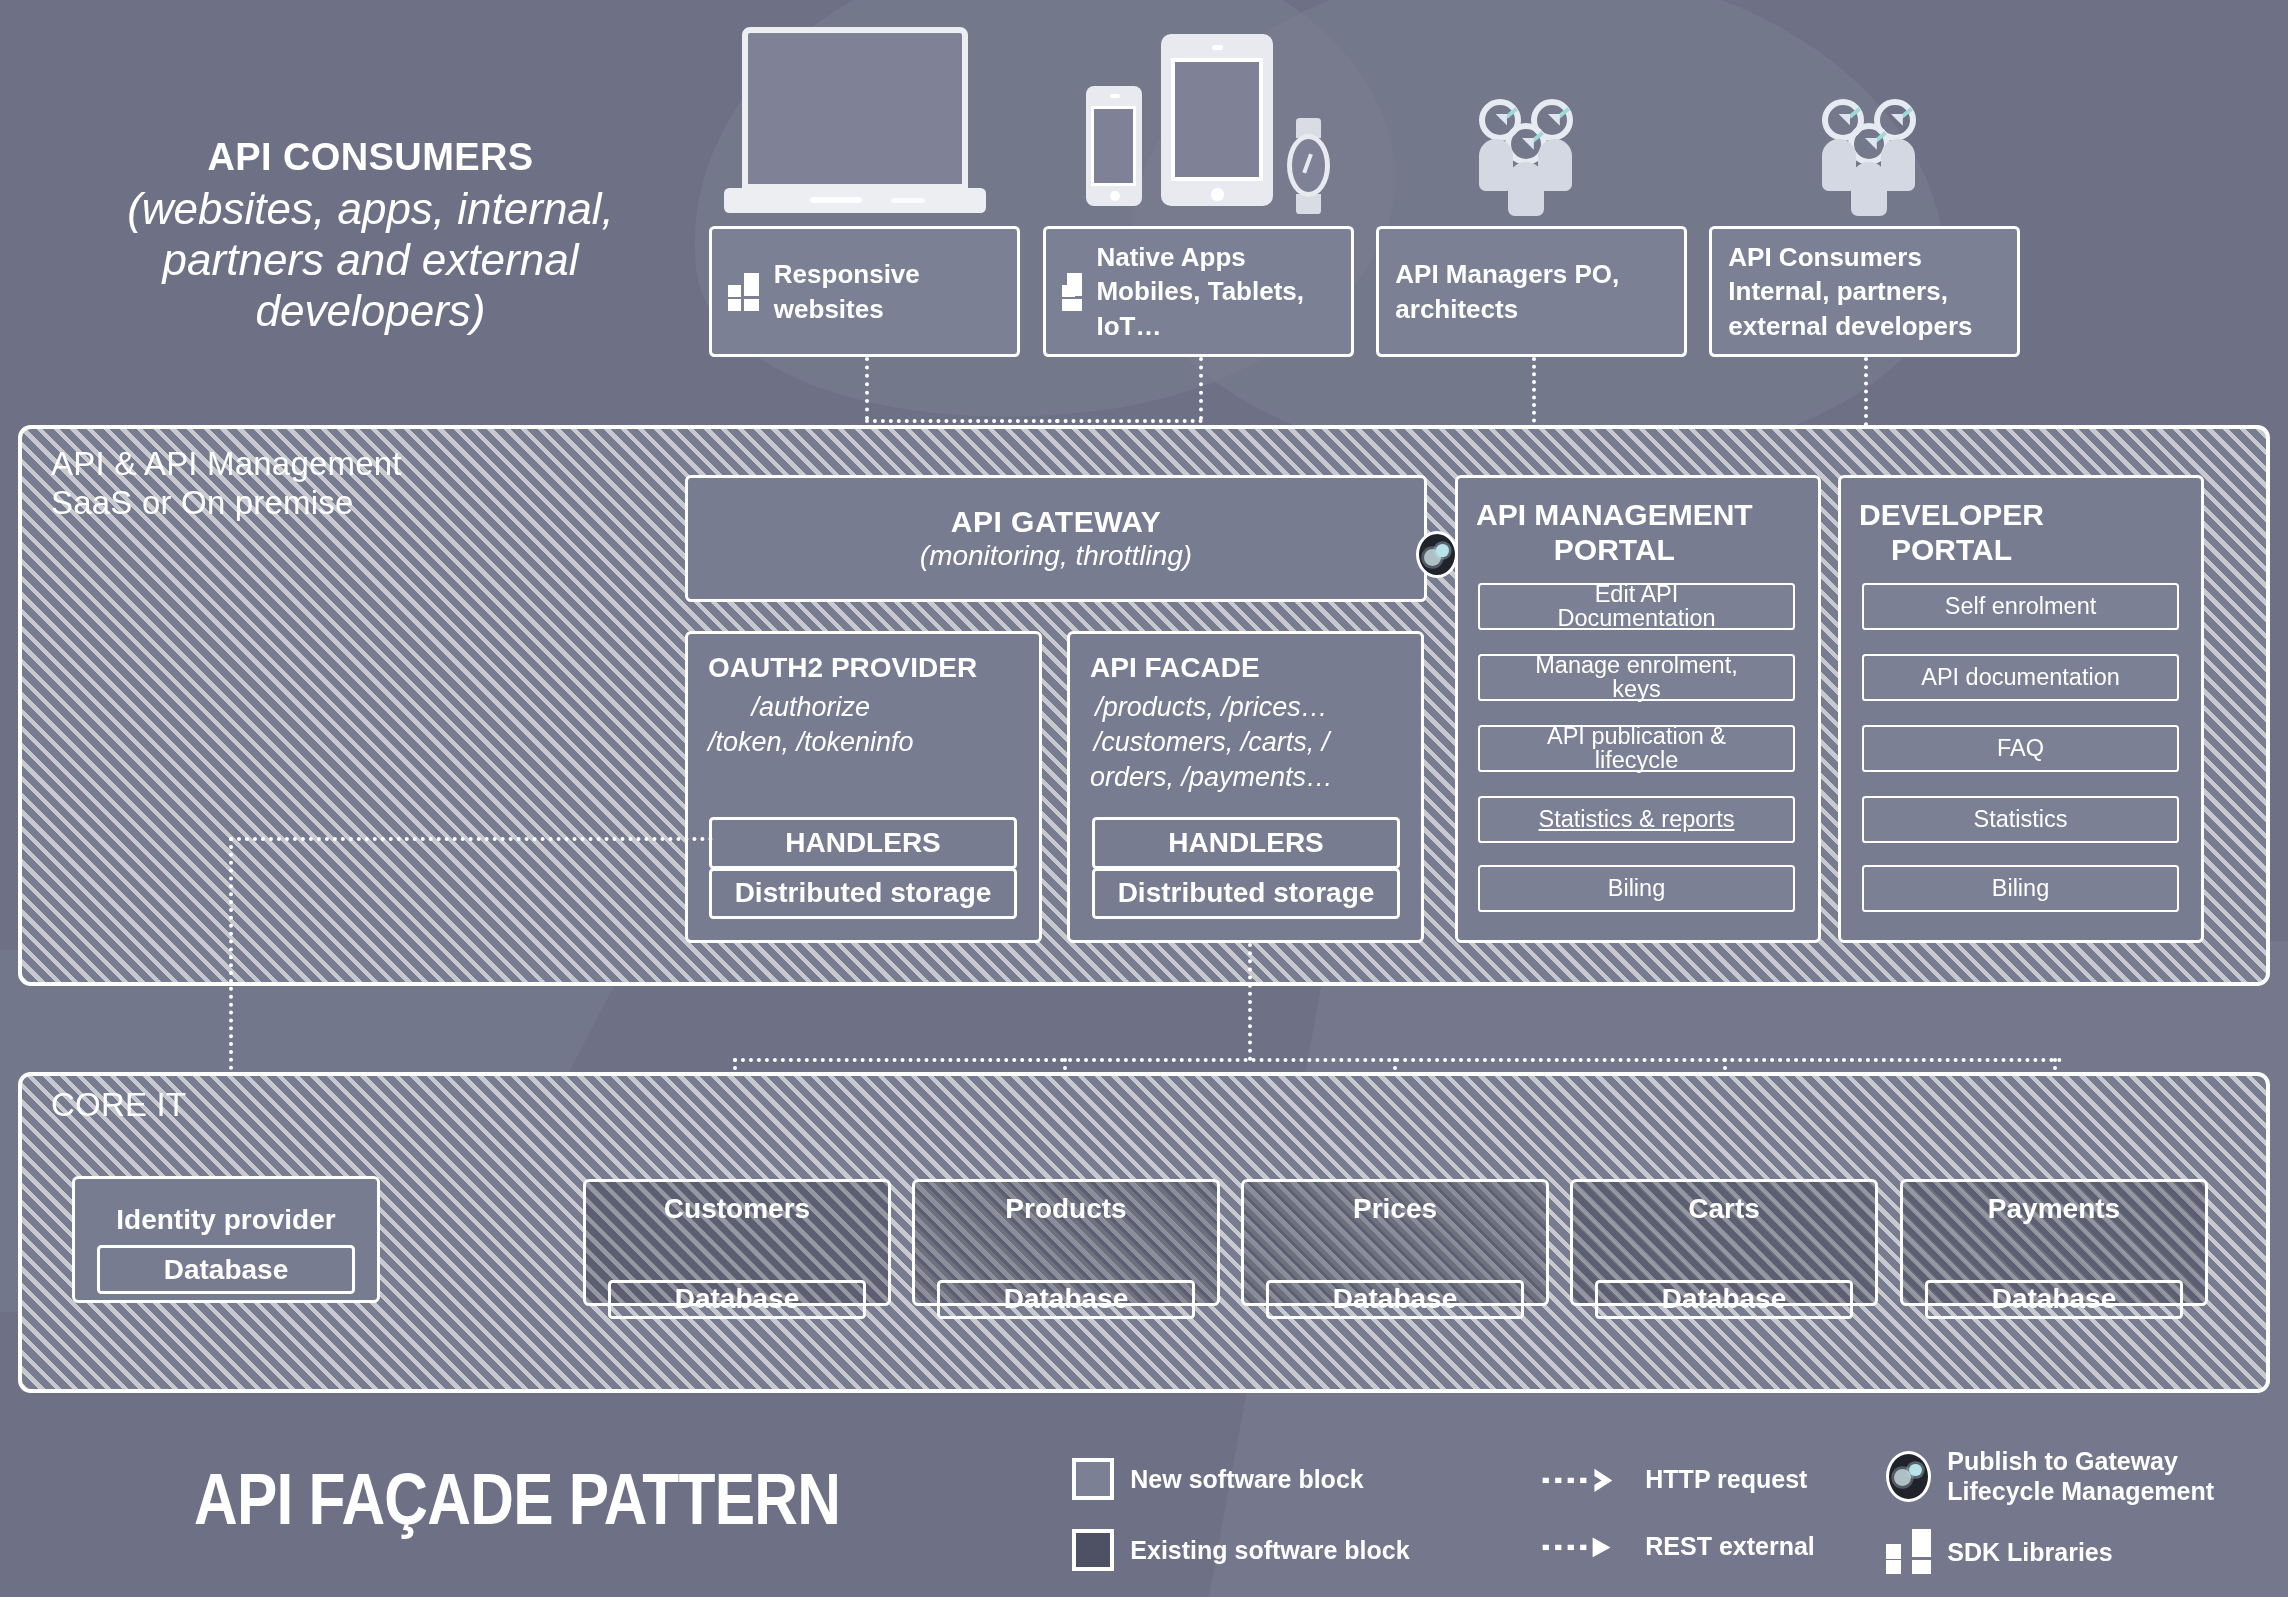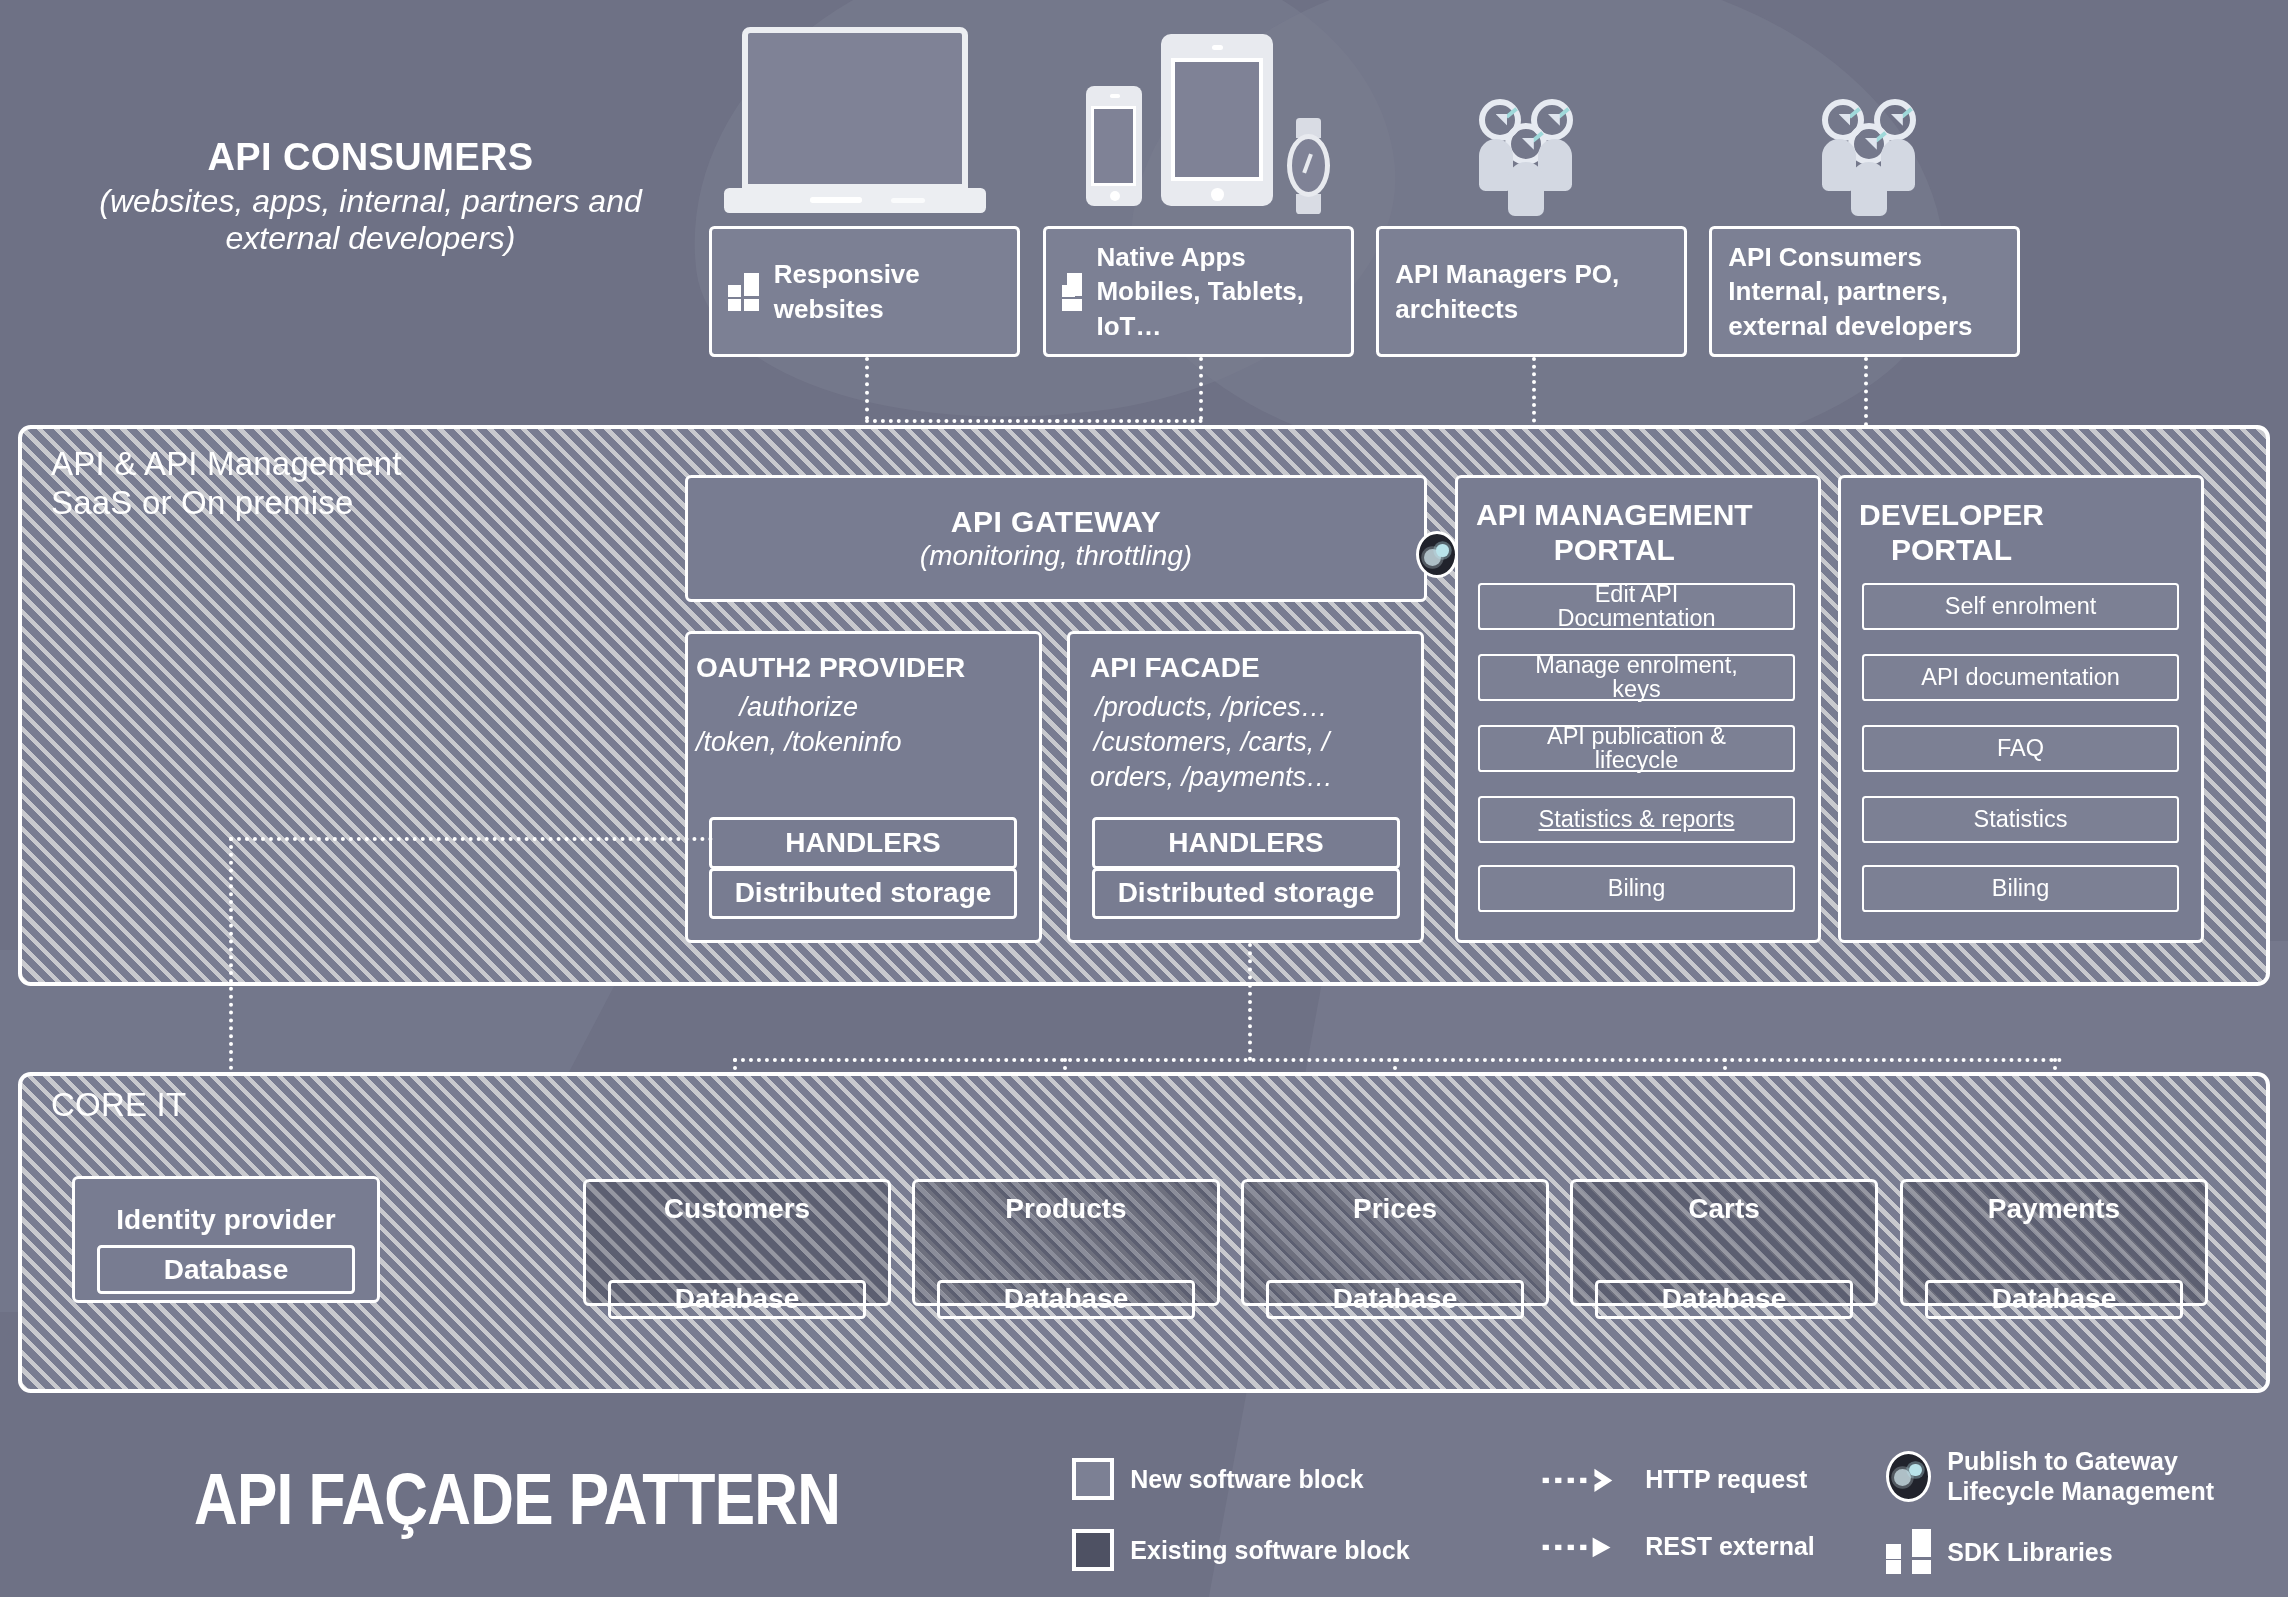--- a/index.html
+++ b/index.html
@@ -71,21 +71,21 @@
   
   .consumer{
     display:flex;flex-direction:row;align-items:center;justify-content:flex-start;
     padding:0 16.3px;gap:14.5px;border-radius:5.4px;border-width:3.6px;
   }
   .consumer .ctext{font-size:26px;font-weight:bold;line-height:1.32;text-align:left;}
 
   
   .headline{position:absolute;text-align:center;}
   .headline .h1{font-size:38px;font-weight:bold;letter-spacing:0.4px;}
-  .headline .h2{font-size:32px;font-style:italic;line-height:1.16;margin-top:3.6px;}
+  .headline .h2{font-size:44px;font-style:italic;line-height:1.16;margin-top:3.6px;}
 
   .bigtitle{
     position:absolute;font-size:72px;font-weight:bold;
     letter-spacing:-0.9px;
     transform:scaleX(.84);transform-origin:left center;
     font-family:"Liberation Sans", sans-serif;
   }
 
   
   .blk-h{font-size:28px;font-weight:bold;line-height:1.16;}
@@ -289,21 +289,21 @@
 
   <div class="box solidnew" style="left:685px;top:475px;width:742px;height:127px;">
     <div class="gw-title">API GATEWAY</div>
     <div class="gw-sub">(monitoring, throttling)</div>
   </div>
   <div class="gear-badge" style="left:1416px;top:531px;">
     <span class="g1"></span>
       <span class="g2"></span>
   </div>
 
-  <div class="box solidnew" style="left:685px;top:631px;width:357px;height:312px;align-items:flex-start;justify-content:flex-start;padding:18px 8px;">
+  <div class="box solidnew" style="left:685px;top:631px;width:357px;height:312px;align-items:flex-start;justify-content:flex-start;padding:18px 20px;">
     <div class="blk-h">OAUTH2 PROVIDER</div>
     <div class="blk-sub" style="white-space:pre-line;margin-top:5.4px;">/authorize
 /token, /tokeninfo</div>
   </div>
   <div class="stackbox" style="left:709px;top:817px;width:308px;height:52px;">
     <span class="blk-h">HANDLERS</span>
   </div>
   <div class="stackbox" style="left:709px;top:868px;width:308px;height:51px;">
     <span class="blk-h">Distributed storage</span>
   </div>

